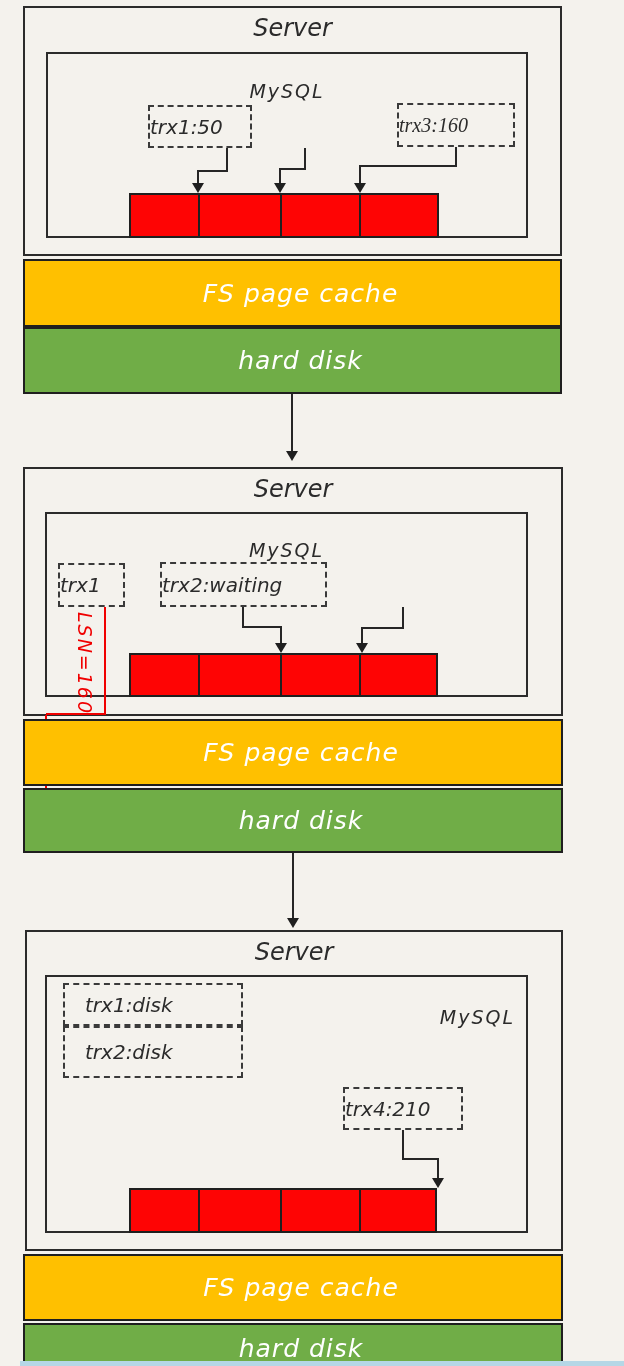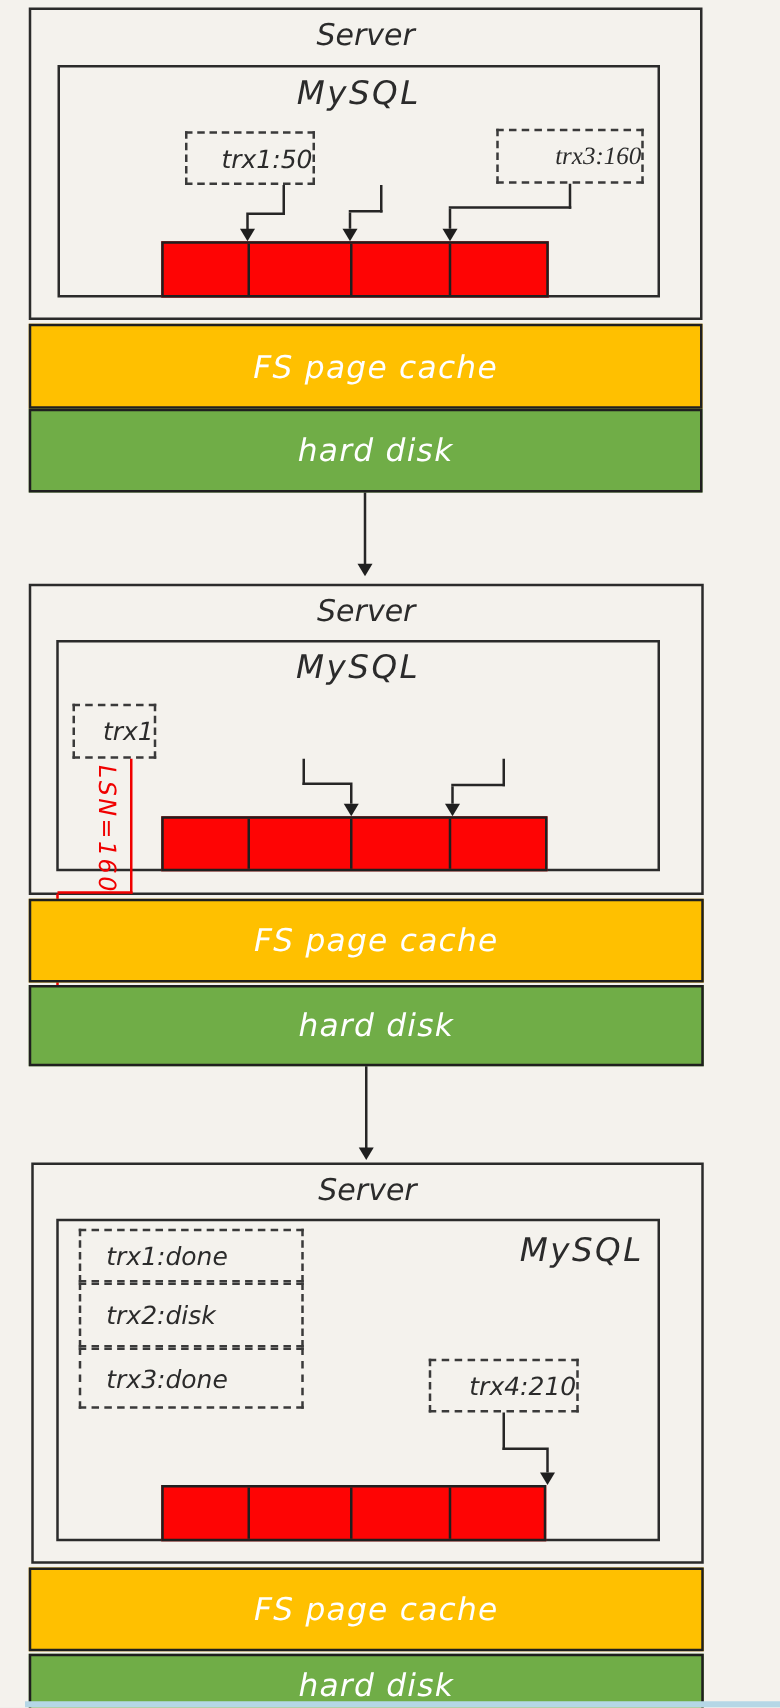--- a/index.html
+++ b/index.html
@@ -8,24 +8,24 @@
     position:relative;
     width:624px;height:1366px;
     background:#f4f2ed;
     overflow:hidden;
     font-family:"DejaVu Sans",sans-serif;
     font-style:italic;
     color:#2b2b2b;
   }
   .box{position:absolute;border:2px solid #2b2b2b;background:#f4f2ed;box-sizing:border-box;}
   .dashed{position:absolute;border:2px dashed #3a3a3a;background:#f4f2ed;box-sizing:border-box;
-          display:flex;align-items:center;justify-content:flex-end;font-size:20px;white-space:nowrap;}
+          display:flex;align-items:center;justify-content:flex-start;font-size:20px;white-space:nowrap;}
   .dashed.leftalign{justify-content:flex-start;padding-left:20px;}
   .caption{position:absolute;text-align:center;font-size:24px;}
-  .mysql-caption{position:absolute;text-align:center;font-size:26px;letter-spacing:2px;}
+  .mysql-caption{position:absolute;text-align:center;font-size:19px;letter-spacing:2px;margin-top:20px;}
   .bar{position:absolute;border:2px solid #1f1f1f;box-sizing:border-box;
        display:flex;align-items:center;justify-content:center;
        color:#ffffff;font-size:25px;letter-spacing:1px;padding-left:16px;}
   .redbar{position:absolute;border:2px solid #1f1f1f;box-sizing:border-box;}
   .segline{position:absolute;top:0;bottom:0;width:2px;background:#1f1f1f;}
   .ln{position:absolute;background:#262626;}
   .ah{position:absolute;width:0;height:0;border-left:6px solid transparent;border-right:6px solid transparent;border-top:10px solid #1f1f1f;}
   .rln{position:absolute;background:#f00000;}
   .rah{position:absolute;width:0;height:0;border-left:6px solid transparent;border-right:6px solid transparent;border-top:10px solid #f00000;}
   .lsn-vert{position:absolute;color:#f00000;font-size:19px;writing-mode:vertical-rl;letter-spacing:2px;white-space:nowrap;}
@@ -80,20 +80,23 @@
   <div class="ah" style="left:286px;top:451px;"></div>
 
   <div class="box" style="left:23px;top:467px;width:540px;height:249px;"></div>
   <div class="caption" style="left:23px;top:475px;width:540px;">Server</div>
   <div class="box" style="left:45px;top:512px;width:483px;height:185px;"></div>
   <div class="mysql-caption" style="left:45px;top:519px;width:483px;">MySQL</div>
 
   <div class="dashed" style="left:58px;top:563px;width:67px;height:44px;">
     <span>trx1</span>
   </div>
+  <div class="dashed" style="left:160px;top:562px;width:167px;height:45px;">
+    <span>trx2:waiting</span>
+  </div>
 
   <div class="ln" style="left:242px;top:607px;width:2px;height:21px;"></div>
   <div class="ln" style="left:242px;top:626px;width:40px;height:2px;"></div>
   <div class="ln" style="left:280px;top:628px;width:2px;height:15px;"></div>
   <div class="ah" style="left:275px;top:643px;"></div>
 
   <div class="ln" style="left:402px;top:607px;width:2px;height:22px;"></div>
   <div class="ln" style="left:361px;top:627px;width:43px;height:2px;"></div>
   <div class="ln" style="left:361px;top:629px;width:2px;height:14px;"></div>
   <div class="ah" style="left:356px;top:643px;"></div>
@@ -119,27 +122,24 @@
 
   <div class="ln" style="left:292px;top:853px;width:2px;height:66px;"></div>
   <div class="ah" style="left:287px;top:918px;"></div>
 
   <div class="box" style="left:25px;top:930px;width:538px;height:321px;"></div>
   <div class="caption" style="left:25px;top:938px;width:538px;">Server</div>
   <div class="box" style="left:45px;top:975px;width:483px;height:258px;"></div>
   <div class="mysql-caption" style="left:45px;top:986px;width:470px;text-align:right;">MySQL</div>
 
   <div class="dashed leftalign" style="left:63px;top:983px;width:180px;height:43px;">
-    <span>trx1:done</span>
+    <span>trx1:disk</span>
   </div>
   <div class="dashed leftalign" style="left:63px;top:1026px;width:180px;height:52px;">
     <span>trx2:disk</span>
-  </div>
-  <div class="dashed leftalign" style="left:63px;top:1078px;width:180px;height:49px;">
-    <span>trx3:done</span>
   </div>
 
   <div class="dashed" style="left:343px;top:1087px;width:120px;height:43px;">
     <span>trx4:210</span>
   </div>
 
   <div class="ln" style="left:402px;top:1130px;width:2px;height:30px;"></div>
   <div class="ln" style="left:402px;top:1158px;width:37px;height:2px;"></div>
   <div class="ln" style="left:437px;top:1160px;width:2px;height:18px;"></div>
   <div class="ah" style="left:432px;top:1178px;"></div>

